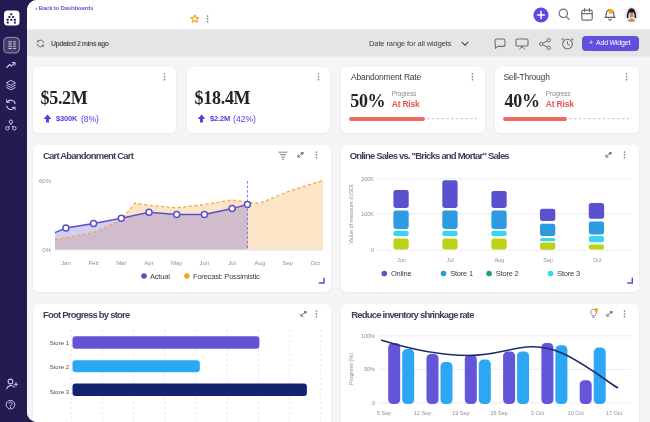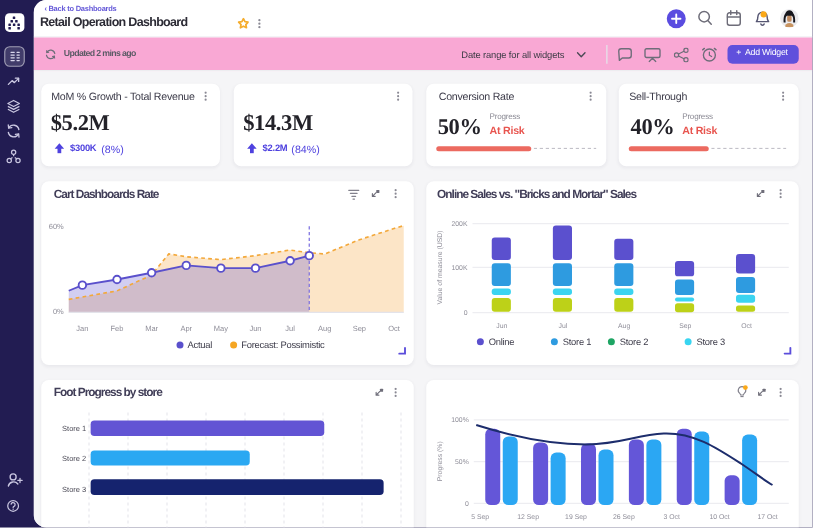--- a/index.html
+++ b/index.html
@@ -4,21 +4,21 @@
 <style>
   * { margin:0; padding:0; box-sizing:border-box; }
   html,body { width:650px; height:422px; overflow:hidden; }
   body { font-family:"Liberation Sans", sans-serif; background:#221c52; }
   #app { position:relative; width:650px; height:422px; overflow:hidden; }
   .abs { position:absolute; }
   #panel { position:absolute; left:27px; top:0; width:623px; height:422px;
            background:#fff; border-radius:10px 0 0 10px; overflow:hidden; }
   #header { position:absolute; left:0; top:0; width:623px; height:30px; background:#fff;
             border-bottom:1px solid #f0f0f3; }
-  #toolbar { position:absolute; left:0; top:30px; width:623px; height:27px; background:#f9a8d4;
+  #toolbar { position:absolute; left:0; top:30px; width:623px; height:27px; background:#e5e5e5;
              border-bottom:1px solid #ededf0; }
   #main { position:absolute; left:0; top:57px; width:623px; height:365px; background:#f5f5f7; }
   .card { position:absolute; background:#fff; border-radius:6px;
           box-shadow:0 1px 3px rgba(30,30,70,0.06); }
   .ktitle { position:absolute; left:8px; top:5.2px; font-size:8.5px; color:#3c3b49; font-weight:400; letter-spacing:-0.2px; white-space:nowrap; }
   .ctitle { position:absolute; left:10px; top:5px; font-size:9.5px; color:#413e58; font-weight:700; letter-spacing:-0.8px; white-space:nowrap; }
   .bigval { position:absolute; font-weight:700; color:#232229; font-size:18px; line-height:1; letter-spacing:-0.3px;font-family:Liberation Serif, serif; }
   svg { display:block; }
   .nowrap { white-space:nowrap; }
 </style>
@@ -82,21 +82,20 @@
         <circle cx="13.5" cy="404.7" r="4.3"></circle>
         <path d="M11.9 403.3 a1.6 1.6 0 1 1 2.2 1.8 c-0.5 0.2 -0.6 0.5 -0.6 1" stroke-linecap="round"></path>
         <circle cx="13.5" cy="407.4" r="0.55" fill="#c9c6e0" stroke="none"></circle>
       </g>
     </svg>
   </div>
 
   <div id="panel">
     <div id="header">
       <div class="abs nowrap" style="left:8.5px;top:4.5px;font-size:6px;font-weight:700;color:#6458d8;letter-spacing:-0.2px;">‹ Back to Dashboards</div>
-      <div class="abs nowrap" style="left:5px;top:12.5px;font-size:10px;font-weight:700;color:#2c2b35;letter-spacing:-0.55px;">Retail Operation Dashboard</div>
       <svg class="abs" style="left:162.5px;top:14px;" width="9.5" height="9.5" viewBox="0 0 11 11">
         <path d="M5.5 1.1 L6.9 3.9 L10 4.3 L7.7 6.5 L8.3 9.5 L5.5 8 L2.7 9.5 L3.3 6.5 L1 4.3 L4.1 3.9 Z" fill="none" stroke="#f5ad2e" stroke-width="1.6" stroke-linejoin="round"></path>
       </svg>
       <svg class="abs" style="left:179px;top:15px;" width="3" height="8" viewBox="0 0 3 8">
         <circle cx="1.5" cy="1.1" r="0.9" fill="#8a8994"></circle>
           <circle cx="1.5" cy="3.9" r="0.9" fill="#8a8994"></circle>
           <circle cx="1.5" cy="6.7" r="0.9" fill="#8a8994"></circle>
       </svg>
 
       <svg class="abs" style="left:506px;top:6.5px;" width="16" height="16" viewBox="0 0 16 16">
@@ -164,50 +163,49 @@
         <path d="M6.5 4.6 v2.6 l1.8 1" fill="none" stroke="#6e6d79" stroke-width="1" stroke-linecap="round"></path>
         <path d="M2.5 1.7 l-1.4 1.2 M10.5 1.7 l1.4 1.2" stroke="#6e6d79" stroke-width="1.1" stroke-linecap="round"></path>
       </svg>
       <div class="abs" style="left:555px;top:6px;width:57px;height:14.5px;background:#6050dc;border-radius:4px;">
         <div class="abs nowrap" style="left:7px;top:3px;font-size:7px;color:#fff;font-weight:400;letter-spacing:-0.2px;">+&nbsp; Add Widget</div>
       </div>
     </div>
     <div id="main">
 
       <div class="card" style="left:6px;top:9.5px;width:143.4px;height:66.3px;">
-        <div class="ktitle">MoM % Growth - Total Revenue</div>
         <svg class="abs" style="left:129.5px;top:6.8px;" width="3" height="8" viewBox="0 0 3 8">
             <circle cx="1.5" cy="1.1" r="0.85" fill="#8a8994"></circle>
             <circle cx="1.5" cy="3.9" r="0.85" fill="#8a8994"></circle>
             <circle cx="1.5" cy="6.7" r="0.85" fill="#8a8994"></circle>
           </svg>
         <div class="bigval" style="left:7.5px;top:22.8px;">$5.2M</div>
         <svg class="abs" style="left:10px;top:47.5px;" width="9" height="9" viewBox="0 0 9 9">
           <path d="M4.5 0.5 L8.3 4.9 H6 V8.5 H3 V4.9 H0.7 Z" fill="#4f42df"></path>
         </svg>
         <div class="abs nowrap" style="left:23px;top:47.8px;font-size:7.5px;font-weight:700;color:#4f42df;letter-spacing:-0.2px;">$300K</div>
         <div class="abs nowrap" style="left:48px;top:47px;font-size:8.5px;font-weight:400;color:#4f42df;">(8%)</div>
       </div>
 
       <div class="card" style="left:160.1px;top:9.5px;width:143.4px;height:66.3px;">
         <svg class="abs" style="left:129.5px;top:6.8px;" width="3" height="8" viewBox="0 0 3 8">
             <circle cx="1.5" cy="1.1" r="0.85" fill="#8a8994"></circle>
             <circle cx="1.5" cy="3.9" r="0.85" fill="#8a8994"></circle>
             <circle cx="1.5" cy="6.7" r="0.85" fill="#8a8994"></circle>
           </svg>
-        <div class="bigval" style="left:7.5px;top:22.8px;">$14.3M</div>
+        <div class="bigval" style="left:7.5px;top:22.8px;">$18.4M</div>
         <svg class="abs" style="left:10px;top:47.5px;" width="9" height="9" viewBox="0 0 9 9">
           <path d="M4.5 0.5 L8.3 4.9 H6 V8.5 H3 V4.9 H0.7 Z" fill="#4f42df"></path>
         </svg>
         <div class="abs nowrap" style="left:23px;top:47.8px;font-size:7.5px;font-weight:700;color:#4f42df;letter-spacing:-0.2px;">$2.2M</div>
-        <div class="abs nowrap" style="left:46px;top:47px;font-size:8.5px;font-weight:400;color:#4f42df;">(84%)</div>
+        <div class="abs nowrap" style="left:46px;top:47px;font-size:8.5px;font-weight:400;color:#4f42df;">(42%)</div>
       </div>
 
       <div class="card" style="left:314.2px;top:9.5px;width:143.4px;height:66.3px;">
-        <div class="ktitle" style="left:9.8px;">Conversion Rate</div>
+        <div class="ktitle" style="left:9.8px;">Abandonment Rate</div>
         <svg class="abs" style="left:129.5px;top:6.8px;" width="3" height="8" viewBox="0 0 3 8">
             <circle cx="1.5" cy="1.1" r="0.85" fill="#8a8994"></circle>
             <circle cx="1.5" cy="3.9" r="0.85" fill="#8a8994"></circle>
             <circle cx="1.5" cy="6.7" r="0.85" fill="#8a8994"></circle>
           </svg>
         <div class="bigval" style="left:9px;top:25.3px;">50%</div>
         <div class="abs nowrap" style="left:50.5px;top:23.5px;font-size:6.5px;color:#8b8a94;letter-spacing:-0.2px;">Progress</div>
         <div class="abs nowrap" style="left:50.5px;top:32.5px;font-size:8.5px;font-weight:700;color:#e8554f;letter-spacing:-0.2px;">At Risk</div>
         <div class="abs" style="left:7.8px;top:50px;width:76.4px;height:4.2px;background:#ec6a60;border-radius:2.1px;"></div>
         <svg class="abs" style="left:86px;top:51.5px;" width="50.3" height="1.5">
@@ -225,21 +223,21 @@
         <div class="bigval" style="left:9.2px;top:25.3px;">40%</div>
         <div class="abs nowrap" style="left:50.5px;top:23.5px;font-size:6.5px;color:#8b8a94;letter-spacing:-0.2px;">Progress</div>
         <div class="abs nowrap" style="left:50.5px;top:32.5px;font-size:8.5px;font-weight:700;color:#e8554f;letter-spacing:-0.2px;">At Risk</div>
         <div class="abs" style="left:7.6px;top:50px;width:64.1px;height:4.2px;background:#ec6a60;border-radius:2.1px;"></div>
         <svg class="abs" style="left:73.7px;top:51.5px;" width="60.5" height="1.5">
             <line x1="0" y1="0.7" x2="60.5" y2="0.7" stroke="#c2c1c9" stroke-width="1" stroke-dasharray="2.6 2.2"></line>
           </svg>
       </div>
 
       <div class="card" style="left:6px;top:88.4px;width:297.5px;height:147px;">
-        <div class="ctitle">Cart Dashboards Rate</div>
+        <div class="ctitle">Cart Abandonment Cart</div>
         <svg class="abs" style="left:245px;top:6px;" width="10" height="9" viewBox="0 0 10 9">
           <path d="M1 1.2 h8 M2.3 3.6 h5.4 M3.5 6 h3 M4.4 8.2 h1.2" stroke="#82818c" stroke-width="1" stroke-linecap="round"></path>
         </svg>
         <svg class="abs" style="left:263px;top:5.6px;" width="8" height="8" viewBox="0 0 8 8">
           <path d="M1.9 3.9 V6.1 H4.1 M2.1 5.9 L4.9 3.1" fill="none" stroke="#6f6e7a" stroke-width="0.9" stroke-linecap="round" stroke-linejoin="round"></path>
           <rect x="5" y="0.9" width="2.5" height="2.5" rx="0.5" fill="#6f6e7a"></rect>
         </svg>
         <svg class="abs" style="left:282.3px;top:5.6px;" width="3" height="8" viewBox="0 0 3 8">
             <circle cx="1.5" cy="1.1" r="0.85" fill="#8a8994"></circle>
             <circle cx="1.5" cy="3.9" r="0.85" fill="#8a8994"></circle>
@@ -385,20 +383,21 @@
             <text x="36" y="64.5" text-anchor="end">Store 2</text>
             <text x="36" y="89.9" text-anchor="end">Store 3</text>
           </g>
           <rect x="39.5" y="32.3" width="186.9" height="12.5" rx="3" fill="#6254d4"></rect>
           <rect x="39.5" y="56.3" width="127.3" height="12" rx="3" fill="#2aa8f2"></rect>
           <rect x="39.5" y="79.4" width="234.4" height="12.5" rx="3" fill="#15236e"></rect>
         </svg>
       </div>
 
       <div class="card" style="left:314.2px;top:247.2px;width:297.8px;height:147px;">
+        <div class="ctitle" style="left:10px;">Reduce inventory shrinkage rate</div>
         <svg class="abs" style="left:248.2px;top:4.2px;" width="10" height="10" viewBox="0 0 10 10">
           <path d="M4.6 1.3 a3 3 0 0 1 1.8 5.4 c-0.45 0.35 -0.6 0.8 -0.6 1.25 h-2.4 c0 -0.45 -0.15 -0.9 -0.6 -1.25 a3 3 0 0 1 1.8 -5.4 z" fill="none" stroke="#82818c" stroke-width="0.9" stroke-linejoin="round"></path>
           <path d="M3.7 9.3 h1.8" stroke="#82818c" stroke-width="0.9" stroke-linecap="round"></path>
           <circle cx="7.3" cy="2" r="1.9" fill="#fba919"></circle>
         </svg>
         <svg class="abs" style="left:263.5px;top:5.6px;" width="8" height="8" viewBox="0 0 8 8">
           <path d="M1.9 3.9 V6.1 H4.1 M2.1 5.9 L4.9 3.1" fill="none" stroke="#6f6e7a" stroke-width="0.9" stroke-linecap="round" stroke-linejoin="round"></path>
           <rect x="5" y="0.9" width="2.5" height="2.5" rx="0.5" fill="#6f6e7a"></rect>
         </svg>
         <svg class="abs" style="left:282.3px;top:5.6px;" width="3" height="8" viewBox="0 0 3 8">

